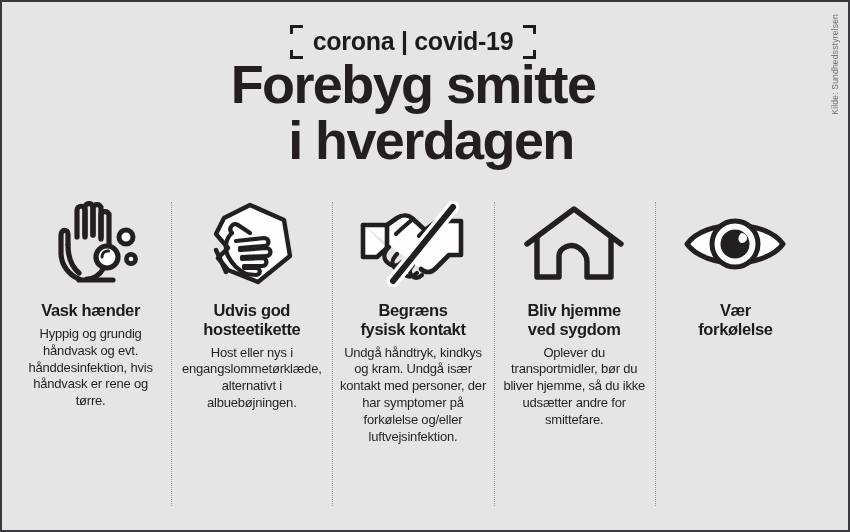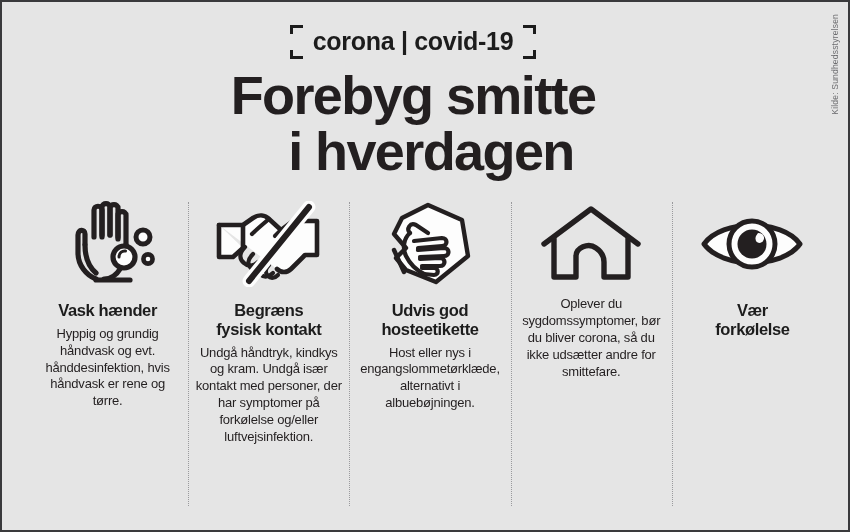--- a/index.html
+++ b/index.html
@@ -96,36 +96,36 @@
   .brk.tr .v { right: 0; top: 0; width: 3px; height: 9px; }
   
   .brk.br { right: 3px; bottom: 1px; }
   .brk.br .h { right: 0; bottom: 0; width: 13px; height: 3px; }
   .brk.br .v { right: 0; bottom: 0; width: 3px; height: 9px; }
 
   
   .headline {
     position: absolute;
     left: 0;
-    top: 66px;
+    top: 55px;
     width: 822px;
     text-align: center;
     font-size: 54px;
     line-height: 1.03;
     font-weight: bold;
     letter-spacing: -1.6px;
     color: #231f20;
     font-family: "Liberation Sans", sans-serif;
   }
   .headline .l2 { display: block; padding-left: 36px; }
 
   
   .columns {
     position: absolute;
-    left: 25px;
+    left: 8px;
     top: 196px;
     width: 806px;
     height: 312px;
     display: flex;
   }
   .col {
     flex: 1 1 0;
     position: relative;
     display: flex;
     flex-direction: column;
@@ -224,20 +224,42 @@
           </svg>
         </div>
         <div class="col-title">
           <span>Vask hænder</span>
         </div>
         <div class="col-body">Hyppig og grundig håndvask og evt. hånddesinfektion, hvis håndvask er rene og tørre.</div>
       </div>
 
       <div class="col">
         <div class="icon-box">
+          <svg width="100" height="88" viewBox="0 0 100 88" fill="none" aria-hidden="true">
+            <path d="M48 5 L82 20 L88 56 L56 82 L26 70 L16 58 L26 48 L14 34 L22 18 Z" stroke="#231f20" stroke-width="4.4" stroke-linejoin="round" fill="#fdfdfd"></path>
+            <g stroke="#231f20" stroke-width="4.2" stroke-linecap="round" stroke-linejoin="round" fill="none">
+              <path d="M30 33 C26 29 30 22 36 25 L48 33"></path>
+              <path d="M34 41 L62 38 C68 38 68 46 62 46 L38 48"></path>
+              <path d="M38 50 L64 48 C70 48 70 56 64 56 L40 57"></path>
+              <path d="M40 59 L60 58 C66 58 66 66 60 66 L42 66"></path>
+              <path d="M42 68 L54 68 C59 68 59 75 54 75 L44 74"></path>
+              <path d="M30 33 C24 38 22 48 26 56 C30 64 36 70 44 74"></path>
+            </g>
+            <path d="M14 50 L24 72" stroke="#231f20" stroke-width="4.4" stroke-linecap="round"></path>
+          </svg>
+        </div>
+        <div class="col-title">
+          <span>Udvis god</span><br>
+          <span>hosteetikette</span>
+        </div>
+        <div class="col-body">Host eller nys i engangslommetørklæde, alternativt i albuebøjningen.</div>
+      </div>
+
+      <div class="col">
+        <div class="icon-box">
           <svg width="112" height="86" viewBox="0 0 112 86" fill="none" aria-hidden="true">
             <g stroke="#231f20" stroke-width="4.6" stroke-linecap="round" stroke-linejoin="round" fill="#fdfdfd">
               <path d="M6 24 L30 24 L40 17 C46 13 52 14 56 18 L68 29 L80 20 L104 20 L104 54 L92 54 L78 68 C74 72 68 72 64 68"></path>
               <path d="M6 24 L6 56 L20 56 L30 47"></path>
               <path d="M30 24 L30 47"></path>
             </g>
             <g stroke="#231f20" stroke-width="4.2" stroke-linecap="round" stroke-linejoin="round" fill="none">
               <path d="M32 46 C26 52 26 58 31 62 C35 66 41 65 45 61"></path>
               <path d="M40 53 C34 59 34 64 39 68 C43 72 49 71 53 67"></path>
               <path d="M48 59 C43 64 43 69 47 73 C51 77 56 76 60 72"></path>
@@ -251,48 +273,30 @@
         </div>
         <div class="col-title">
           <span>Begræns</span><br>
           <span>fysisk kontakt</span>
         </div>
         <div class="col-body">Undgå håndtryk, kindkys og kram. Undgå især kontakt med personer, der har symptomer på forkølelse og/eller luftvejsinfektion.</div>
       </div>
 
       <div class="col">
         <div class="icon-box">
-          <svg width="100" height="88" viewBox="0 0 100 88" fill="none" aria-hidden="true">
-            <path d="M48 5 L82 20 L88 56 L56 82 L26 70 L16 58 L26 48 L14 34 L22 18 Z" stroke="#231f20" stroke-width="4.4" stroke-linejoin="round" fill="#fdfdfd"></path>
-            <g stroke="#231f20" stroke-width="4.2" stroke-linecap="round" stroke-linejoin="round" fill="none">
-              <path d="M30 33 C26 29 30 22 36 25 L48 33"></path>
-              <path d="M34 41 L62 38 C68 38 68 46 62 46 L38 48"></path>
-              <path d="M38 50 L64 48 C70 48 70 56 64 56 L40 57"></path>
-              <path d="M40 59 L60 58 C66 58 66 66 60 66 L42 66"></path>
-              <path d="M42 68 L54 68 C59 68 59 75 54 75 L44 74"></path>
-              <path d="M30 33 C24 38 22 48 26 56 C30 64 36 70 44 74"></path>
-            </g>
-            <path d="M14 50 L24 72" stroke="#231f20" stroke-width="4.4" stroke-linecap="round"></path>
-          </svg>
-        </div>
-        <div class="col-title">
-          <span>Udvis god</span><br>
-          <span>hosteetikette</span>
-        </div>
-        <div class="col-body">Host eller nys i engangslommetørklæde, alternativt i albuebøjningen.</div>
-      </div>
-
-      <div class="col">
-        <div class="icon-box">
           <svg width="102" height="80" viewBox="0 0 102 80" fill="none" aria-hidden="true">
             <path d="M4 40 L51 5 L98 40" stroke="#231f20" stroke-width="5.4" stroke-linecap="round" stroke-linejoin="round" fill="none"></path>
             <path d="M14 35 L14 73 L36 73 L36 52 C36 44 48 38 56 44 C62 48 64 52 64 58 L64 73 L88 73 L88 35" stroke="#231f20" stroke-width="5.4" stroke-linecap="round" stroke-linejoin="round" fill="none"></path>
           </svg>
         </div>
-        <div class="col-body">Oplever du sygdomssymptomer, bør du bliver corona, så du ikke udsætter andre for smittefare.</div>
+        <div class="col-title">
+          <span>Bliv hjemme</span><br>
+          <span>ved sygdom</span>
+        </div>
+        <div class="col-body">Oplever du transportmidler, bør du bliver hjemme, så du ikke udsætter andre for smittefare.</div>
       </div>
 
       <div class="col">
         <div class="icon-box">
           <svg width="104" height="62" viewBox="0 0 104 62" fill="none" aria-hidden="true">
             <path d="M4 31 C22 6 82 6 100 31 C82 56 22 56 4 31 Z" stroke="#231f20" stroke-width="5" stroke-linejoin="round" fill="#fdfdfd"></path>
             <circle cx="52" cy="31" r="23" stroke="#231f20" stroke-width="5" fill="#fdfdfd"></circle>
             <circle cx="52" cy="31" r="14.5" fill="#231f20"></circle>
             <path d="M58 20 C64 20 66 26 62 29 C58 32 54 28 56 23 Z" fill="#fdfdfd"></path>
           </svg>

